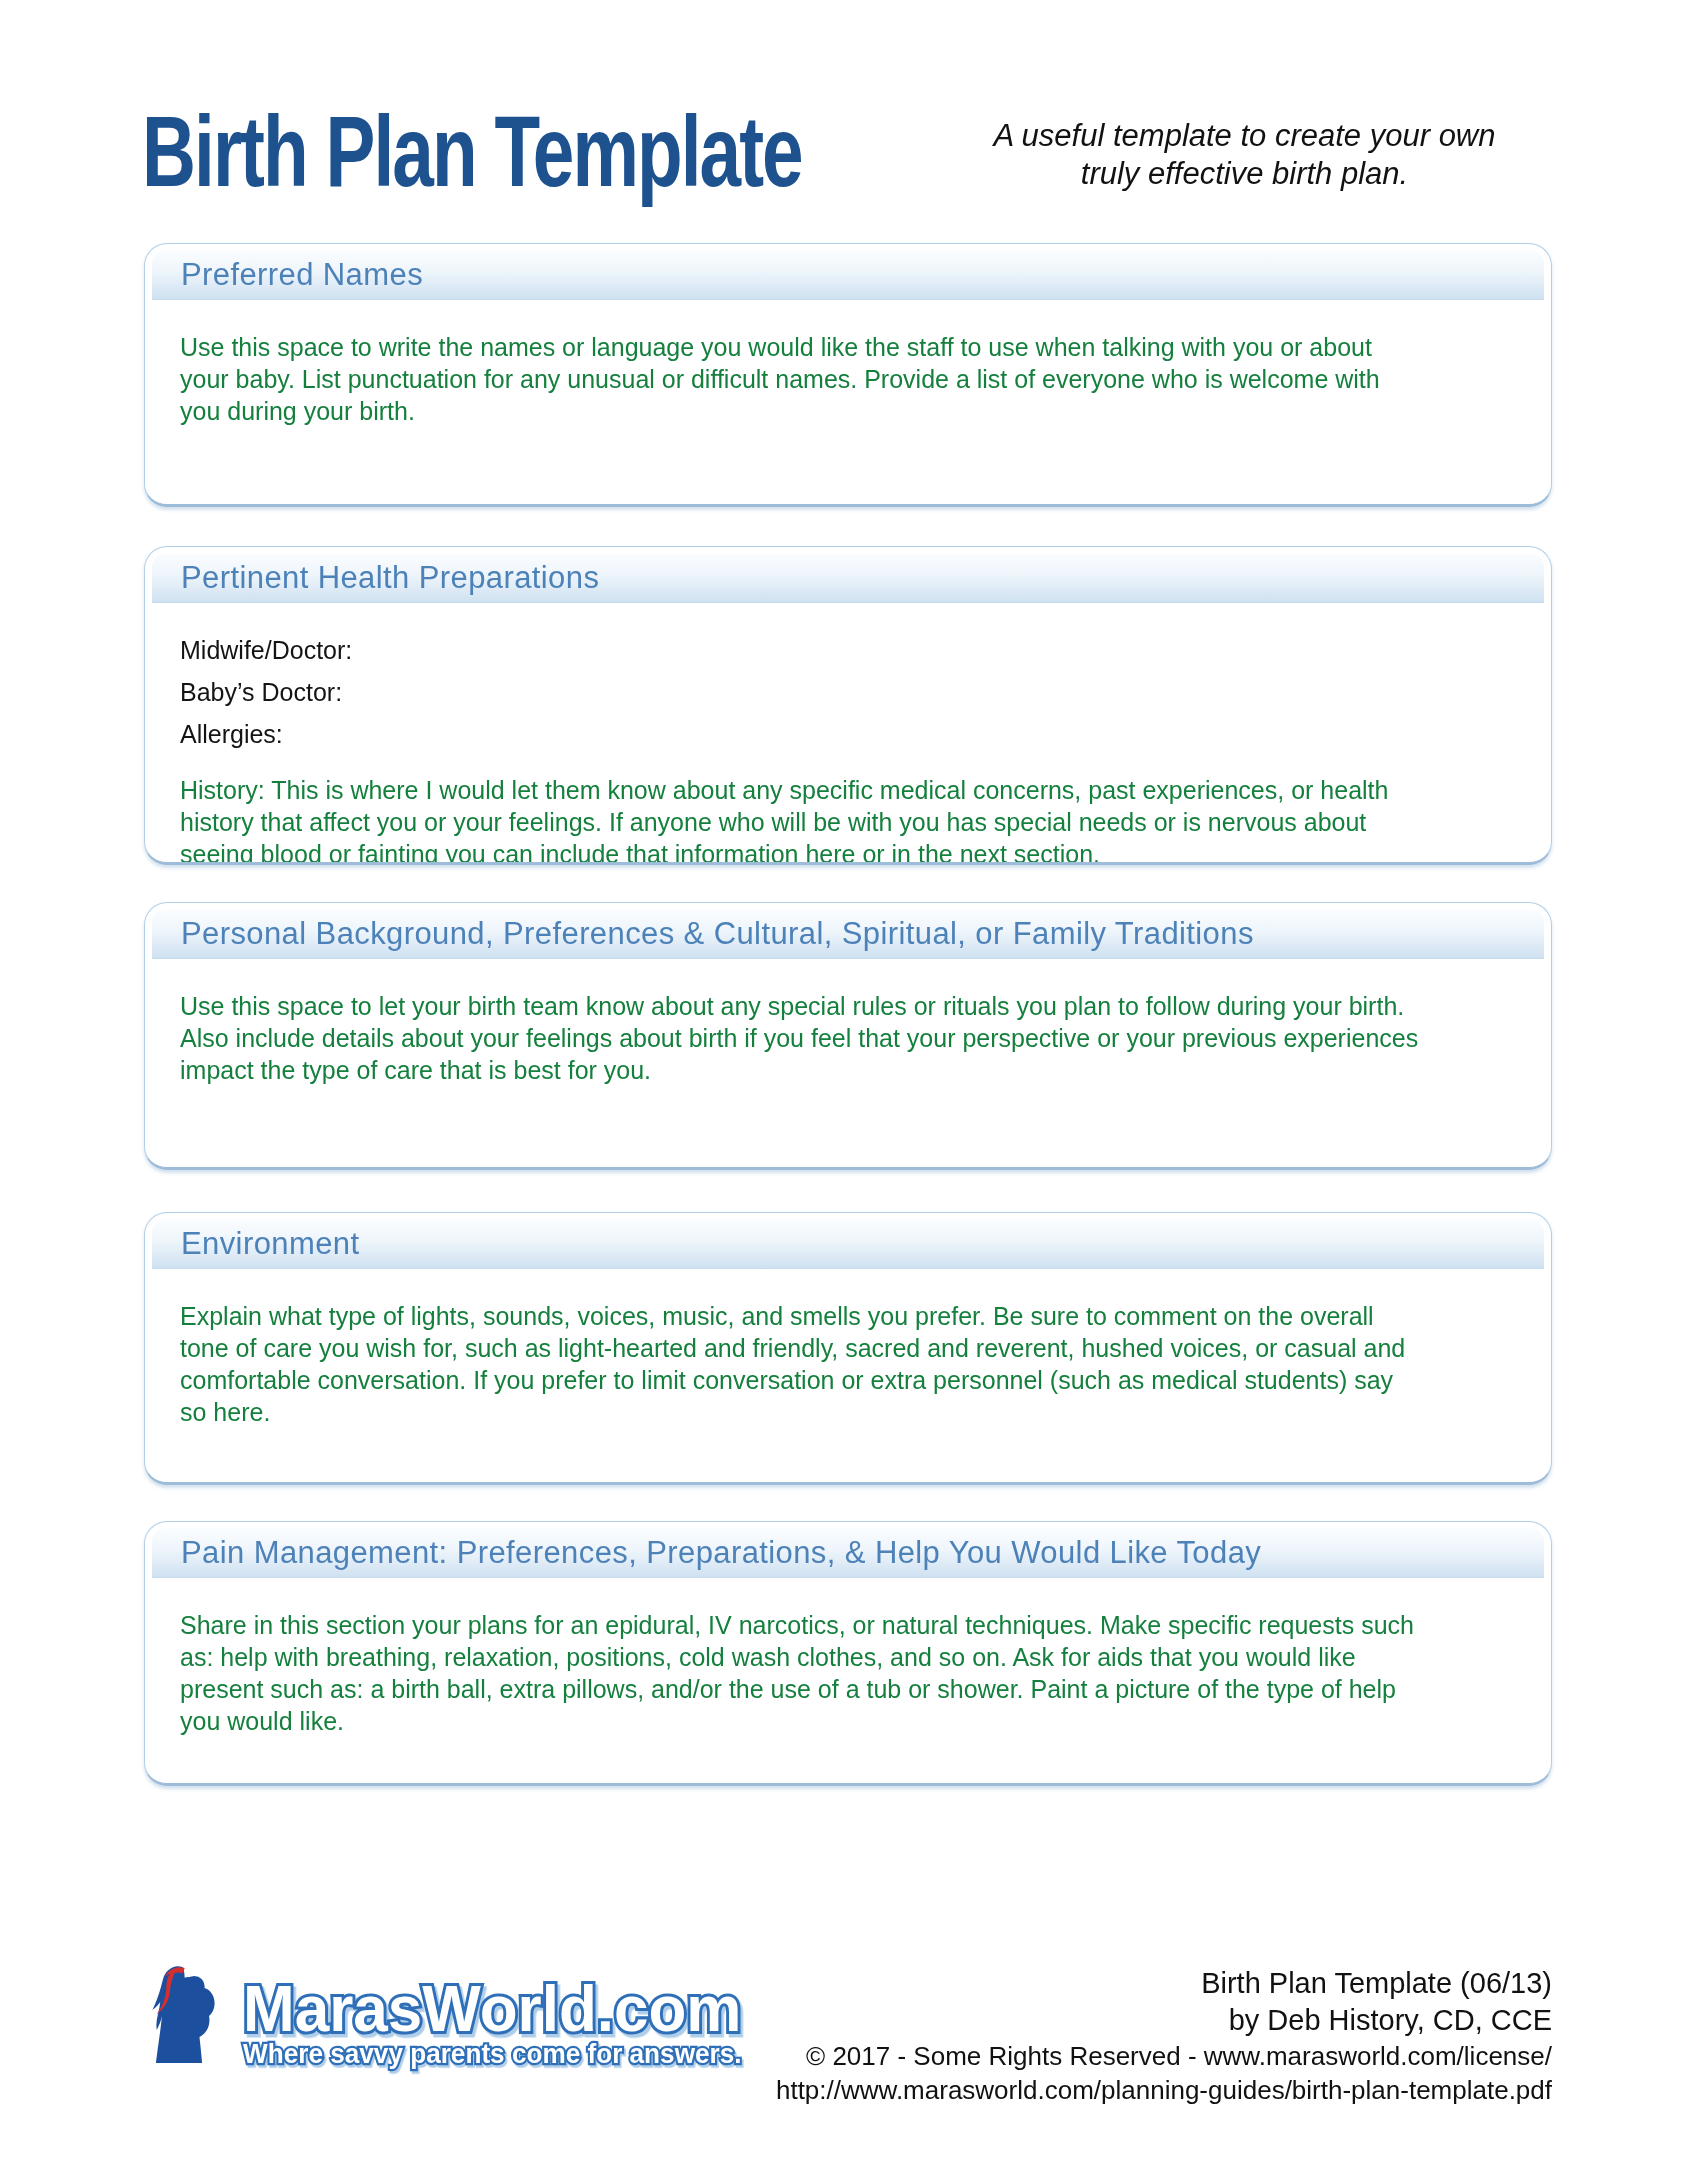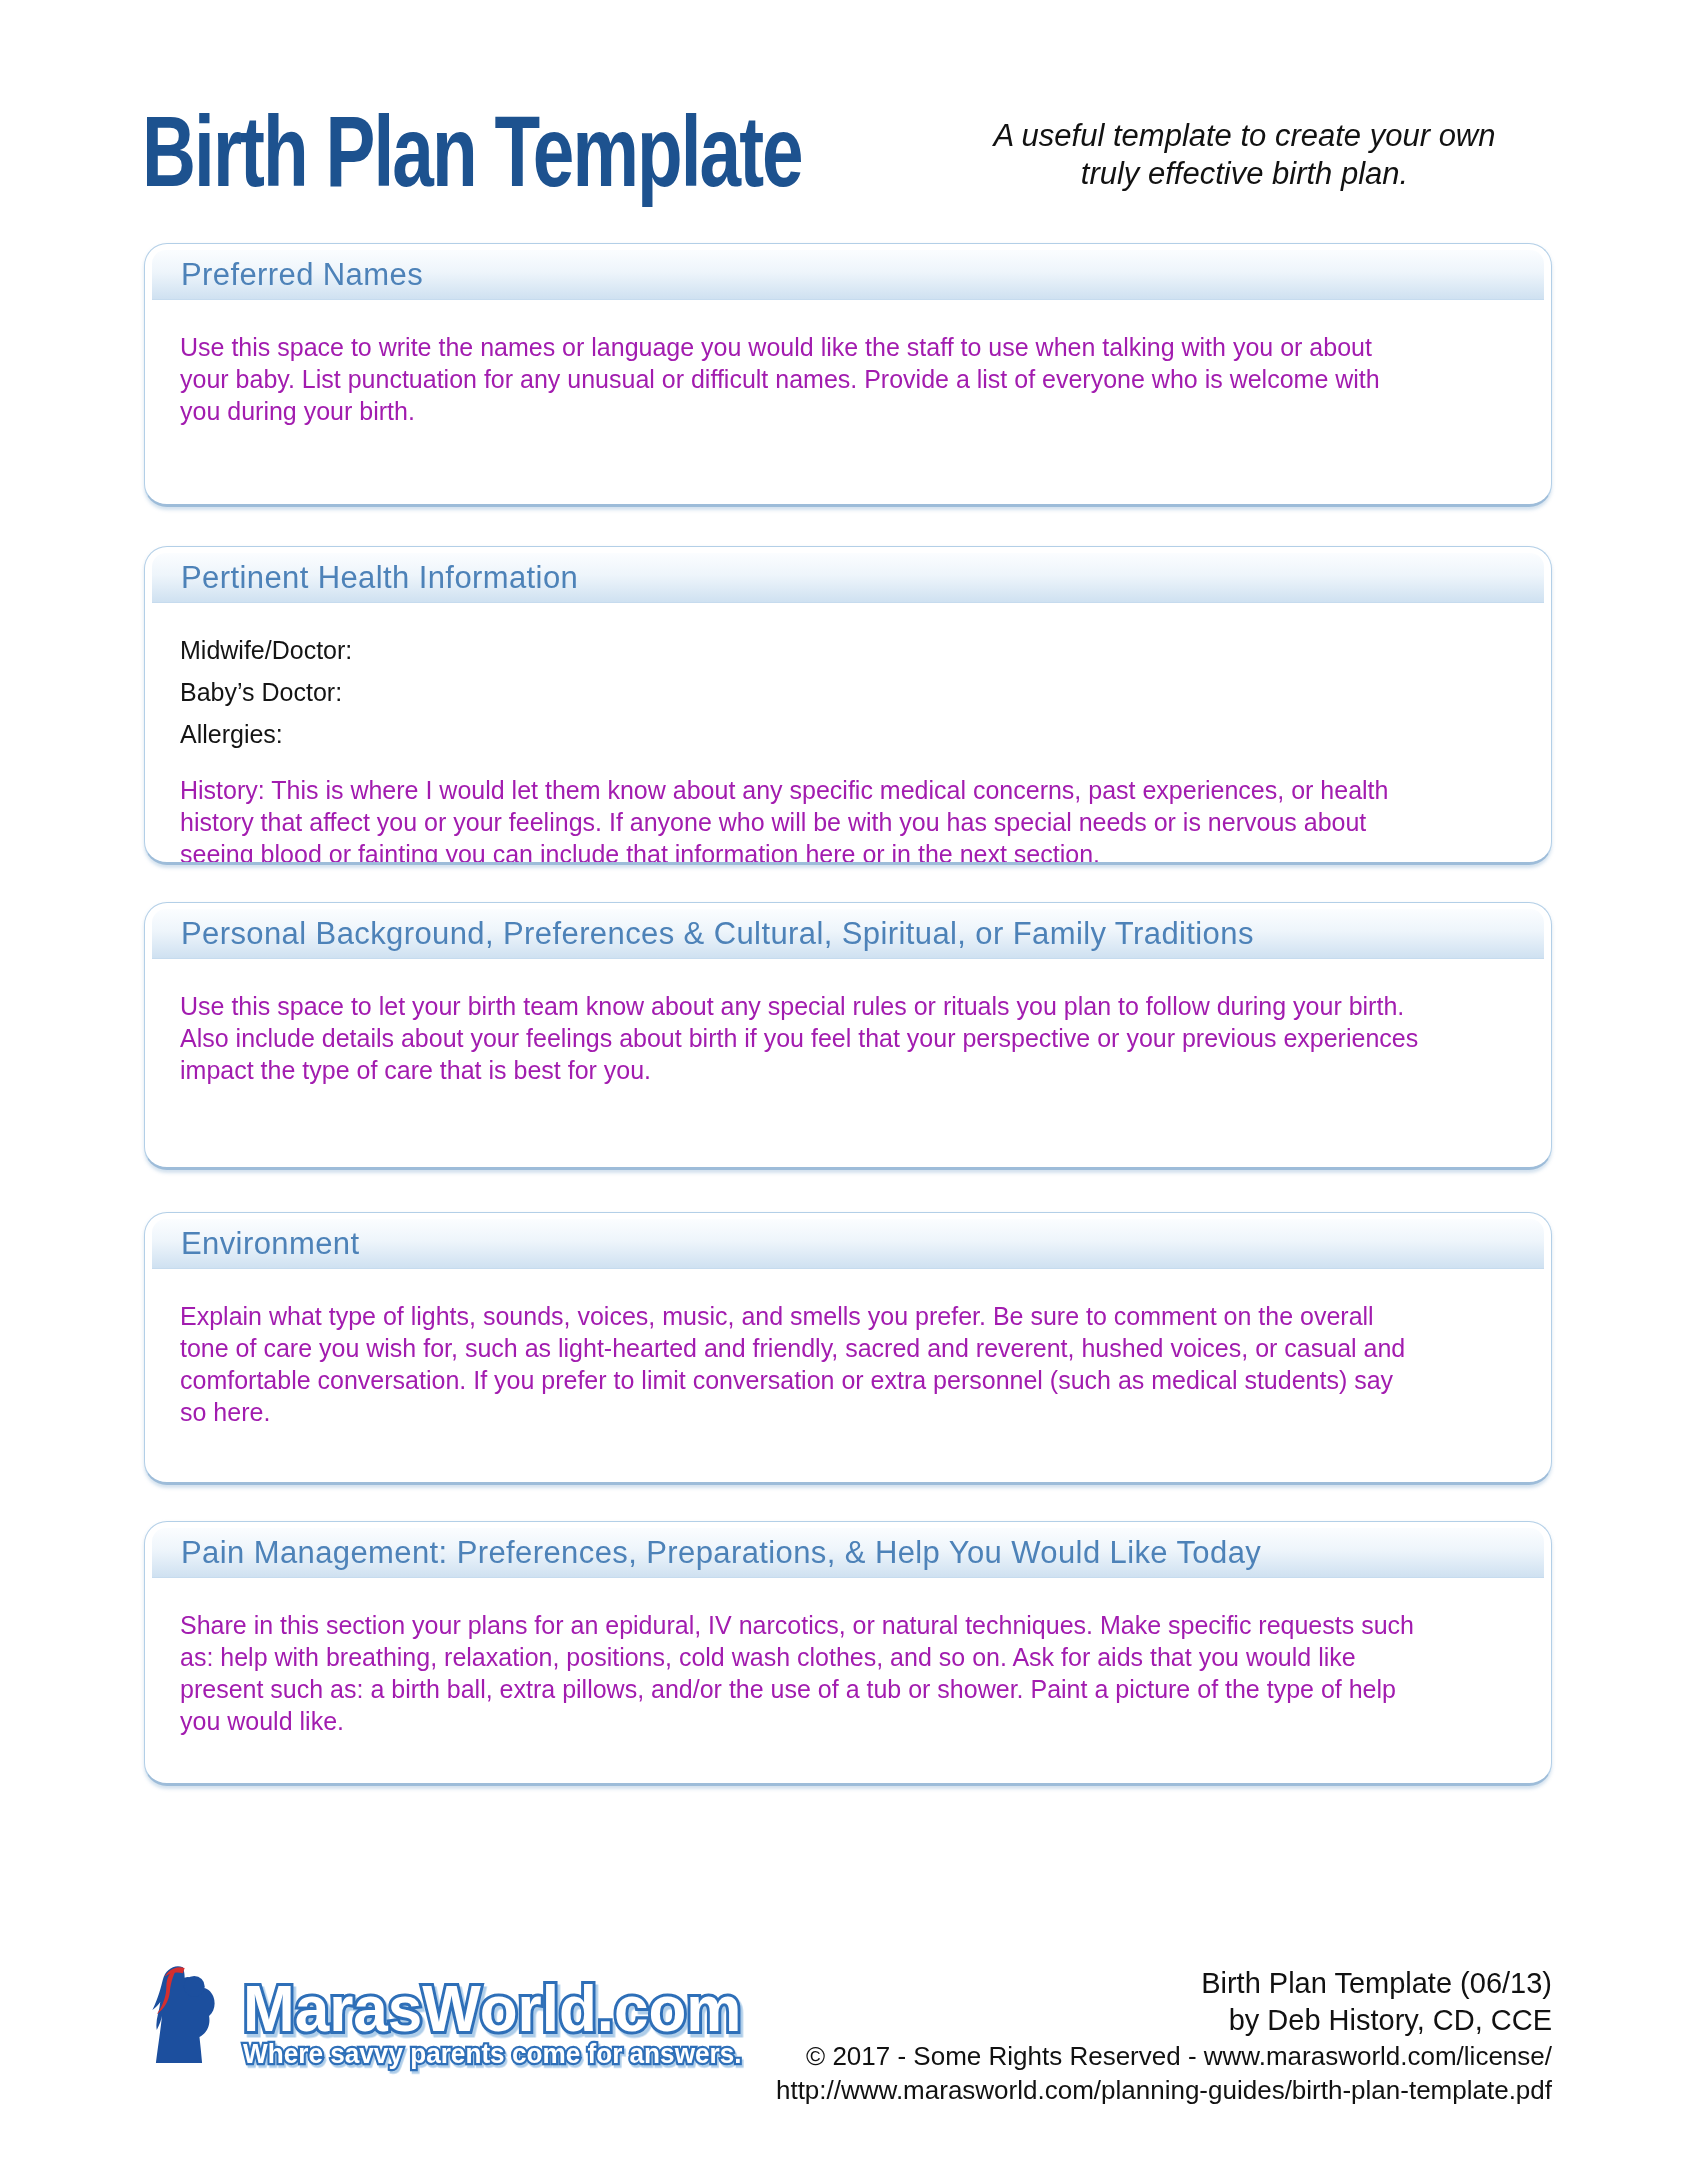--- a/index.html
+++ b/index.html
@@ -31,21 +31,21 @@
   .s5{top:1521px; height:265px;}
   .band{
     height:49px; margin:6.1px 7px 0 7px; border-radius:14px 14px 0 0;
     background:linear-gradient(180deg,#fbfdff 0%, #eef5fb 45%, #cfe1f1 100%);
     border-bottom:0.9px solid #c6dbee;
     display:flex; align-items:center; padding:0 29px;
   }
   .band-label{font-size:31px; color:#4d82b8; letter-spacing:0.4px;}
   .content{padding:31px 35px 0 35px;}
   .body-text{
-    margin:0; font-size:25px; line-height:32px; color:#a21caf; white-space:pre-line;
+    margin:0; font-size:25px; line-height:32px; color:#15803d; white-space:pre-line;
   }
   .hl-labels{font-size:25px; line-height:42px; color:#141414; margin:-5.2px 0 19px 0; white-space:pre-line;}
   
   .logo-svg{position:absolute; left:144px; top:1962px; width:646px; height:122px;}
   .credits{position:absolute; right:135px; top:1965px; text-align:right; color:#111111;}
   .c-lg{font-size:29px; line-height:37px;}
   .c-sm{font-size:26px; line-height:34px;}
 </style>
 </head>
 <body>
@@ -66,21 +66,21 @@
     </div>
     <div class="content">
       <p class="body-text">Use this space to write the names or language you would like the staff to use when talking with you or about
 your baby. List punctuation for any unusual or difficult names. Provide a list of everyone who is welcome with
 you during your birth.</p>
     </div>
   </section>
 
   <section class="box s2">
     <div class="band">
-      <span class="band-label">Pertinent Health Information</span>
+      <span class="band-label">Pertinent Health Preparations</span>
     </div>
     <div class="content">
       <div class="hl-labels">Midwife/Doctor:
 Baby’s Doctor:
 Allergies:</div>
       <p class="body-text">History: This is where I would let them know about any specific medical concerns, past experiences, or health
 history that affect you or your feelings. If anyone who will be with you has special needs or is nervous about
 seeing blood or fainting you can include that information here or in the next section.</p>
     </div>
   </section>

